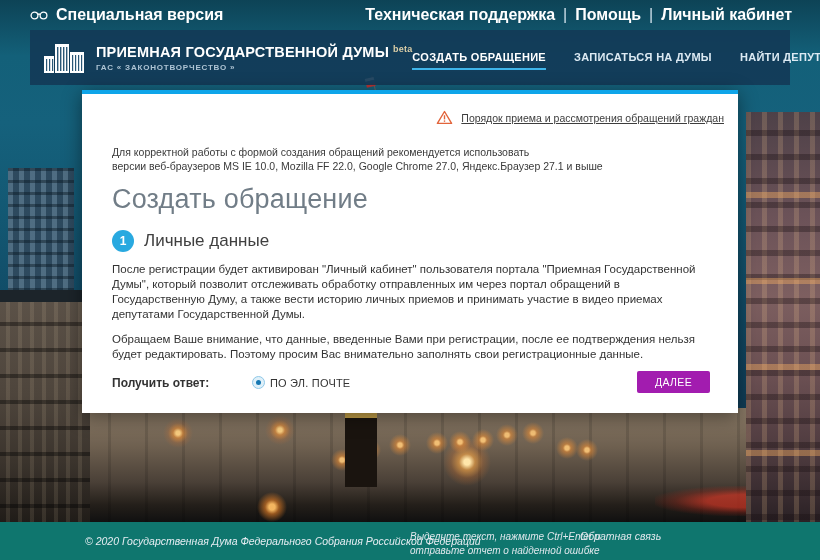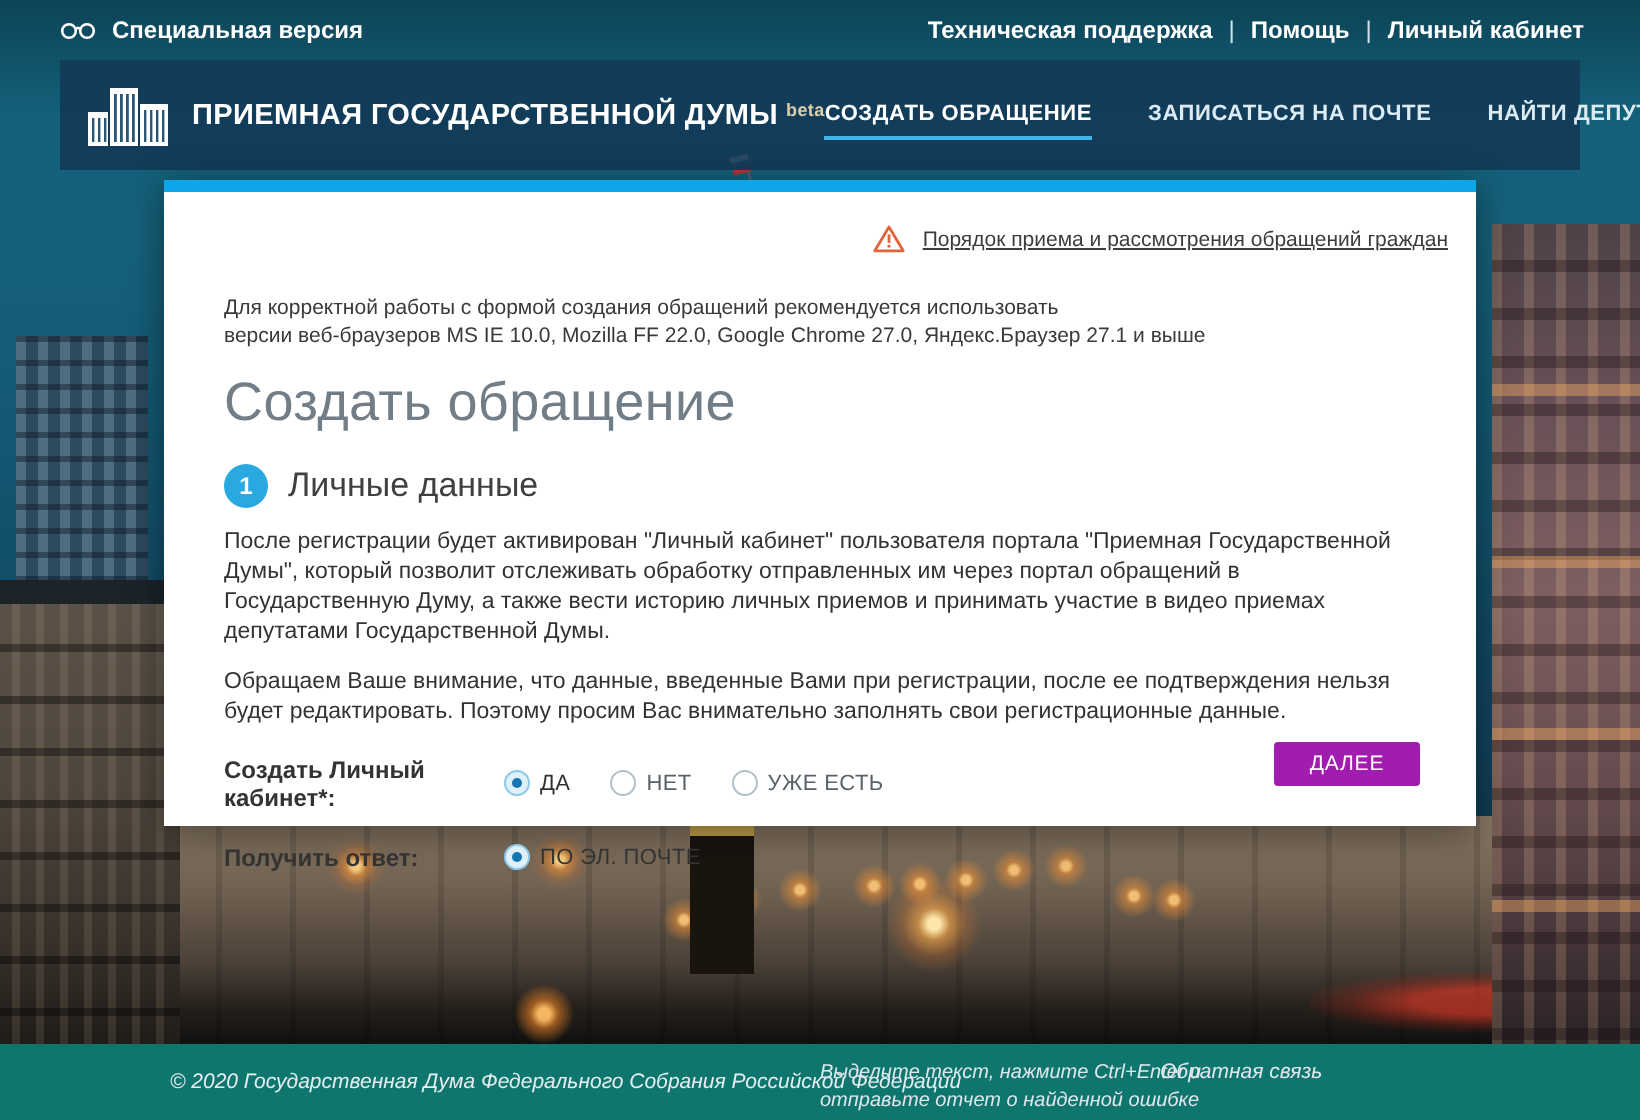--- a/index.html
+++ b/index.html
@@ -48,41 +48,41 @@
     background:
       repeating-linear-gradient(180deg, transparent 0 80px, rgba(255,180,100,.4) 80px 86px),
       repeating-linear-gradient(180deg, transparent 0 18px, rgba(25,15,18,.35) 18px 24px),
       repeating-linear-gradient(90deg, rgba(255,210,150,.18) 0 5px, transparent 5px 16px),
       linear-gradient(180deg,#4e4148 0%,#6b5258 25%,#7d5f60 45%,#6a4f52 65%,#4a383c 85%,#2a2125 100%); }
   .bg-flag { position:absolute; left:365px; top:75px; width:18px; height:16px; transform:rotate(-14deg); }
 
   
   .topbar { position:absolute; left:0; top:0; width:100%; height:30px; z-index:4;
     display:flex; align-items:center; justify-content:space-between; padding:0 28px 0 30px;
-    color:#fff; font-size:12px; font-weight:bold; }
+    color:#fff; font-size:16px; font-weight:bold; }
   .topbar-left { display:flex; align-items:center; gap:8px; cursor:pointer; }
   .topbar-right { display:flex; align-items:center; gap:8px; }
   .topbar-right .sep { font-weight:normal; color:#cfe0ea; }
   .topbar-right span[data-interactable="true"] { cursor:pointer; }
 
   
   .header { position:absolute; left:30px; top:30px; width:760px; height:55px; z-index:4;
     background:rgba(19,58,86,.9); display:flex; align-items:center; }
   .logo { display:flex; align-items:center; gap:10px; margin-left:12px; }
   .logo-text .title-row { font-size:14.5px; font-weight:bold; color:#fff; letter-spacing:.2px; white-space:nowrap; }
   .logo-text .beta { font-size:9px; color:#dccfa8; font-weight:bold; vertical-align:top; margin-left:4px; }
   .logo-text .subtitle { font-size:8px; letter-spacing:.8px; color:#aec4d4; margin-top:3px; font-weight:bold; }
   .nav { margin-left:auto; margin-right:8px; display:flex; gap:28px; align-items:center; }
   .nav-item { font-size:11px; font-weight:bold; color:#dceaf3; letter-spacing:.3px;
     cursor:pointer; padding:6px 0 5px; border-bottom:2px solid transparent; white-space:nowrap; }
   .nav-item.active { color:#fff; border-bottom-color:#3fb5ea; }
 
   
   .modal { position:absolute; left:82px; top:90px; width:656px; height:323px; z-index:5;
-    background:#fff; border-top:6px solid #0ea5e9; box-shadow:0 4px 18px rgba(0,0,0,.45);
+    background:#fff; border-top:4px solid #0ea5e9; box-shadow:0 4px 18px rgba(0,0,0,.45);
     padding:0 30px; color:#3d3d3d; }
   .modal-notice { position:absolute; top:16px; right:14px; display:flex; align-items:center; gap:8px; }
   .modal-notice a { font-size:10.5px; color:#3d3d3d; text-decoration:underline; cursor:pointer; }
   .browser-note { margin-top:52px; font-size:10.5px; line-height:1.3; color:#3a3a3a; }
   .modal-title { margin-top:11px; font-size:27px; font-weight:normal; color:#717d87; letter-spacing:.2px; }
   .step-row { margin-top:15px; display:flex; align-items:center; gap:10px; }
   .step-circle { width:22px; height:22px; border-radius:50%; background:#29a9e0; color:#fff;
     font-size:12px; font-weight:bold; display:flex; align-items:center; justify-content:center; }
   .step-label { font-size:17px; color:#404040; }
   .modal p { margin-top:10px; font-size:11.5px; line-height:1.3; color:#333; }
@@ -162,25 +162,26 @@
             <rect x="39" y="14" width="1.2" height="16"></rect>
           <rect x="4" y="18" width="1.2" height="12"></rect>
             <rect x="7" y="18" width="1.2" height="12"></rect>
             <rect x="10" y="18" width="1.2" height="12"></rect>
         </g>
       </svg>
       <div class="logo-text" data-interactable="false">
         <div class="title-row">
           <span data-interactable="false">ПРИЕМНАЯ ГОСУДАРСТВЕННОЙ ДУМЫ</span><span class="beta" data-interactable="false">beta</span>
         </div>
+        <div class="subtitle" data-interactable="false">ГАС « ЗАКОНОТВОРЧЕСТВО »</div>
       </div>
     </div>
     <div class="nav" data-interactable="false">
       <div class="nav-item active" data-interactable="true">СОЗДАТЬ ОБРАЩЕНИЕ</div>
-      <div class="nav-item" data-interactable="true">ЗАПИСАТЬСЯ НА ПОЧТЕ</div>
+      <div class="nav-item" data-interactable="true">ЗАПИСАТЬСЯ НА ДУМЫ</div>
       <div class="nav-item" data-interactable="true">НАЙТИ ДЕПУТАТА</div>
 
     </div>
   </div>
 
   <div class="modal" data-interactable="false">
     <div class="modal-notice" data-interactable="false">
       <svg width="17" height="15" viewBox="0 0 17 15" data-interactable="false">
         <path d="M8.5 1.5 L15.6 13.4 H1.4 Z" fill="none" stroke="#e2643b" stroke-width="1.4" stroke-linejoin="round"></path>
         <rect x="7.8" y="5.2" width="1.4" height="4.2" fill="#e2643b"></rect>
@@ -193,37 +194,20 @@
       <div data-interactable="false">версии веб-браузеров MS IE 10.0, Mozilla FF 22.0, Google Chrome 27.0, Яндекс.Браузер 27.1 и выше</div>
     </div>
     <h1 class="modal-title" data-interactable="false">Создать обращение</h1>
     <div class="step-row" data-interactable="false">
       <div class="step-circle" data-interactable="false">1</div>
       <div class="step-label" data-interactable="false">Личные данные</div>
     </div>
     <p data-interactable="false">После регистрации будет активирован "Личный кабинет" пользователя портала "Приемная Государственной Думы", который позволит отслеживать обработку отправленных им через портал обращений в Государственную Думу, а также вести историю личных приемов и принимать участие в видео приемах депутатами Государственной Думы.</p>
     <p data-interactable="false">Обращаем Ваше внимание, что данные, введенные Вами при регистрации, после ее подтверждения нельзя будет редактировать. Поэтому просим Вас внимательно заполнять свои регистрационные данные.</p>
 
-    <div class="form-row" data-interactable="false">
-      <div class="form-label" data-interactable="false">Создать Личный кабинет*:</div>
-      <div class="options" data-interactable="false">
-        <div class="radio-option selected" data-interactable="true">
-          <span class="radio-circle" data-interactable="false"></span>
-          <span class="opt-label" data-interactable="false">ДА</span>
-        </div>
-        <div class="radio-option" data-interactable="true">
-          <span class="radio-circle" data-interactable="false"></span>
-          <span class="opt-label" data-interactable="false">НЕТ</span>
-        </div>
-        <div class="radio-option" data-interactable="true">
-          <span class="radio-circle" data-interactable="false"></span>
-          <span class="opt-label" data-interactable="false">УЖЕ ЕСТЬ</span>
-        </div>
-      </div>
-    </div>
 
     <div class="form-row" data-interactable="false">
       <div class="form-label" data-interactable="false">Получить ответ:</div>
       <div class="options" data-interactable="false">
         <div class="radio-option selected" data-interactable="true">
           <span class="radio-circle" data-interactable="false"></span>
           <span class="opt-label" data-interactable="false">ПО ЭЛ. ПОЧТЕ</span>
         </div>
       </div>
     </div>

